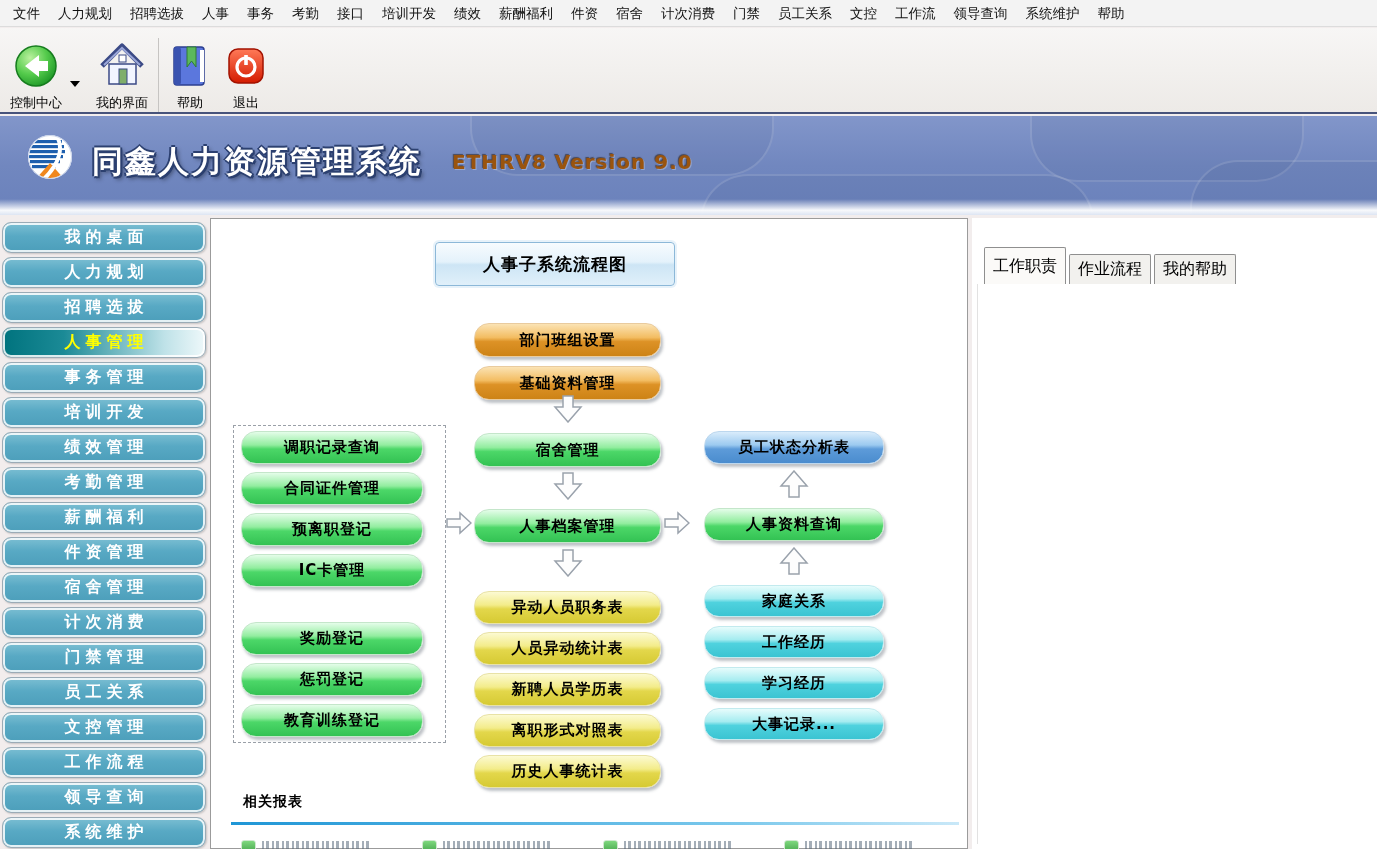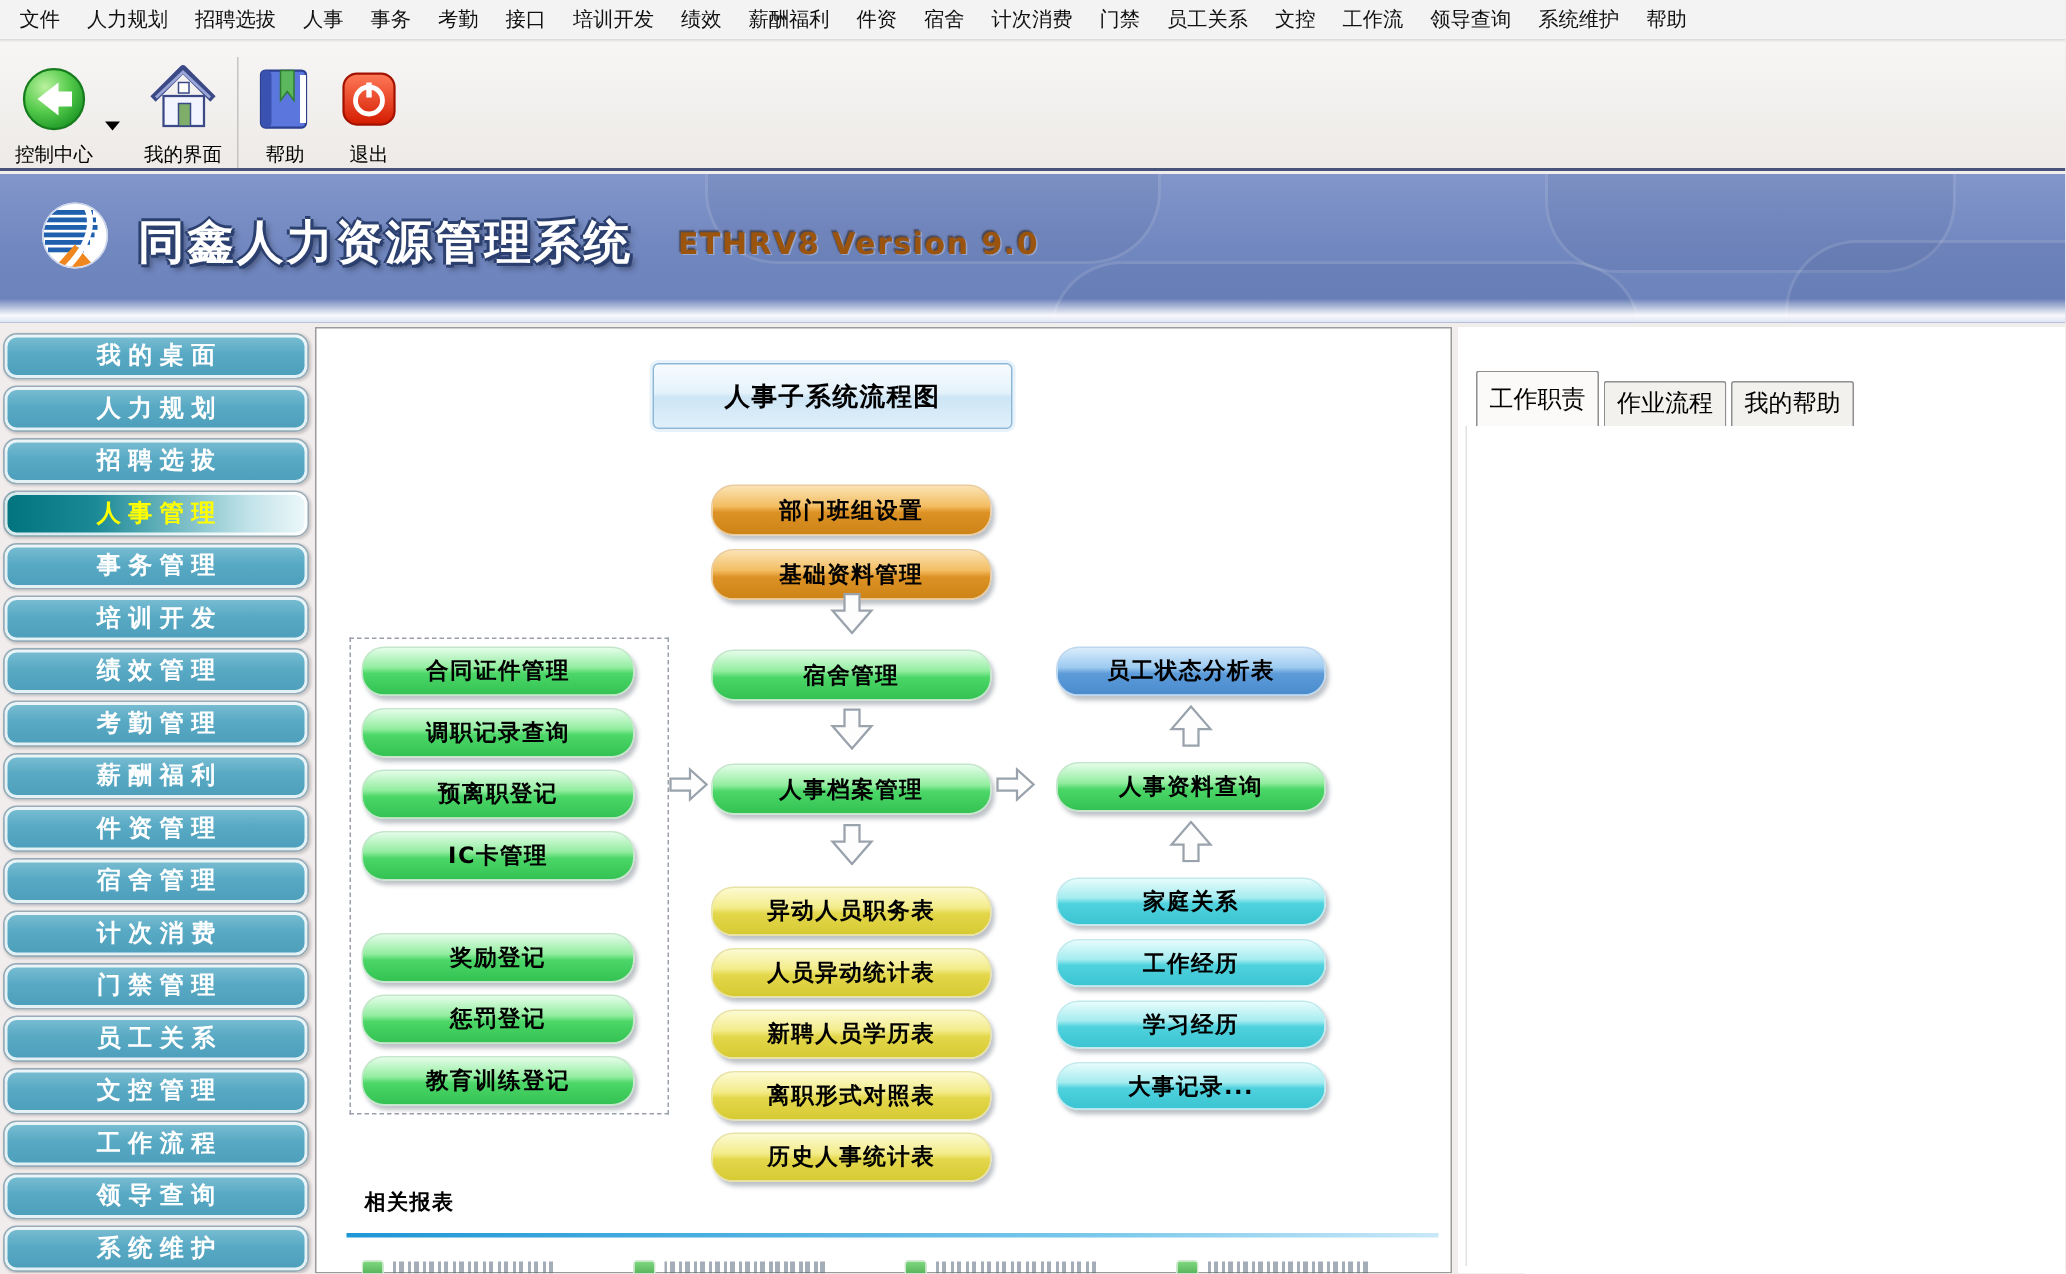--- a/index.html
+++ b/index.html
@@ -248,22 +248,22 @@
         <div class="flow-btn c-orange">部门班组设置</div>
         <div class="flow-btn c-orange">基础资料管理</div>
       </div>
     <span class="arrow-setup">
       <svg width="30" height="28" viewBox="0 0 30 28">
           <path d="M10 1 H20 V12 H28 L15 27 L2 12 H10 Z" fill="#fdfdfd" stroke="#9aa2ac" stroke-width="1.5"></path>
         </svg>
     </span>
     <div class="dash-box"></div>
     <div class="left-col">
+        <div class="flow-btn c-green">调职记录查询</div>
         <div class="flow-btn c-green">合同证件管理</div>
-        <div class="flow-btn c-green">调职记录查询</div>
         <div class="flow-btn c-green">预离职登记</div>
         <div class="flow-btn c-green">IC卡管理</div>
         <div class="flow-btn c-green">奖励登记</div>
         <div class="flow-btn c-green">惩罚登记</div>
         <div class="flow-btn c-green">教育训练登记</div>
       </div>
     <div class="mid-col">
         <div class="flow-btn c-green">宿舍管理</div>
         <span class="v-arrow"><svg width="30" height="28" viewBox="0 0 30 28">
             <path d="M10 1 H20 V12 H28 L15 27 L2 12 H10 Z" fill="#fdfdfd" stroke="#9aa2ac" stroke-width="1.5"></path>

